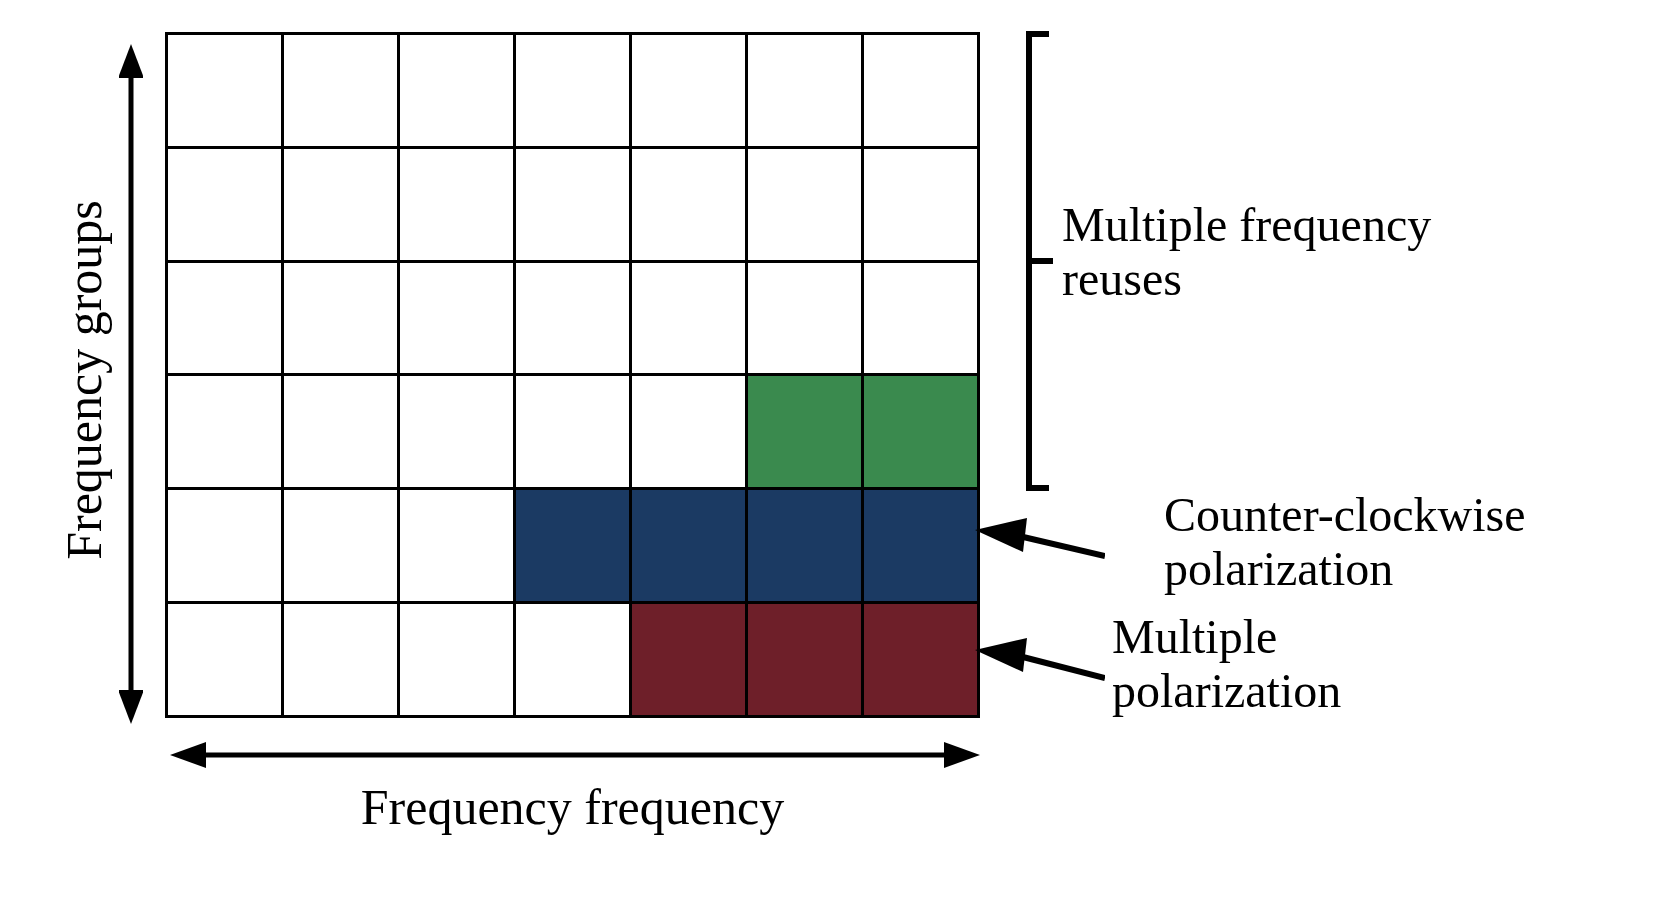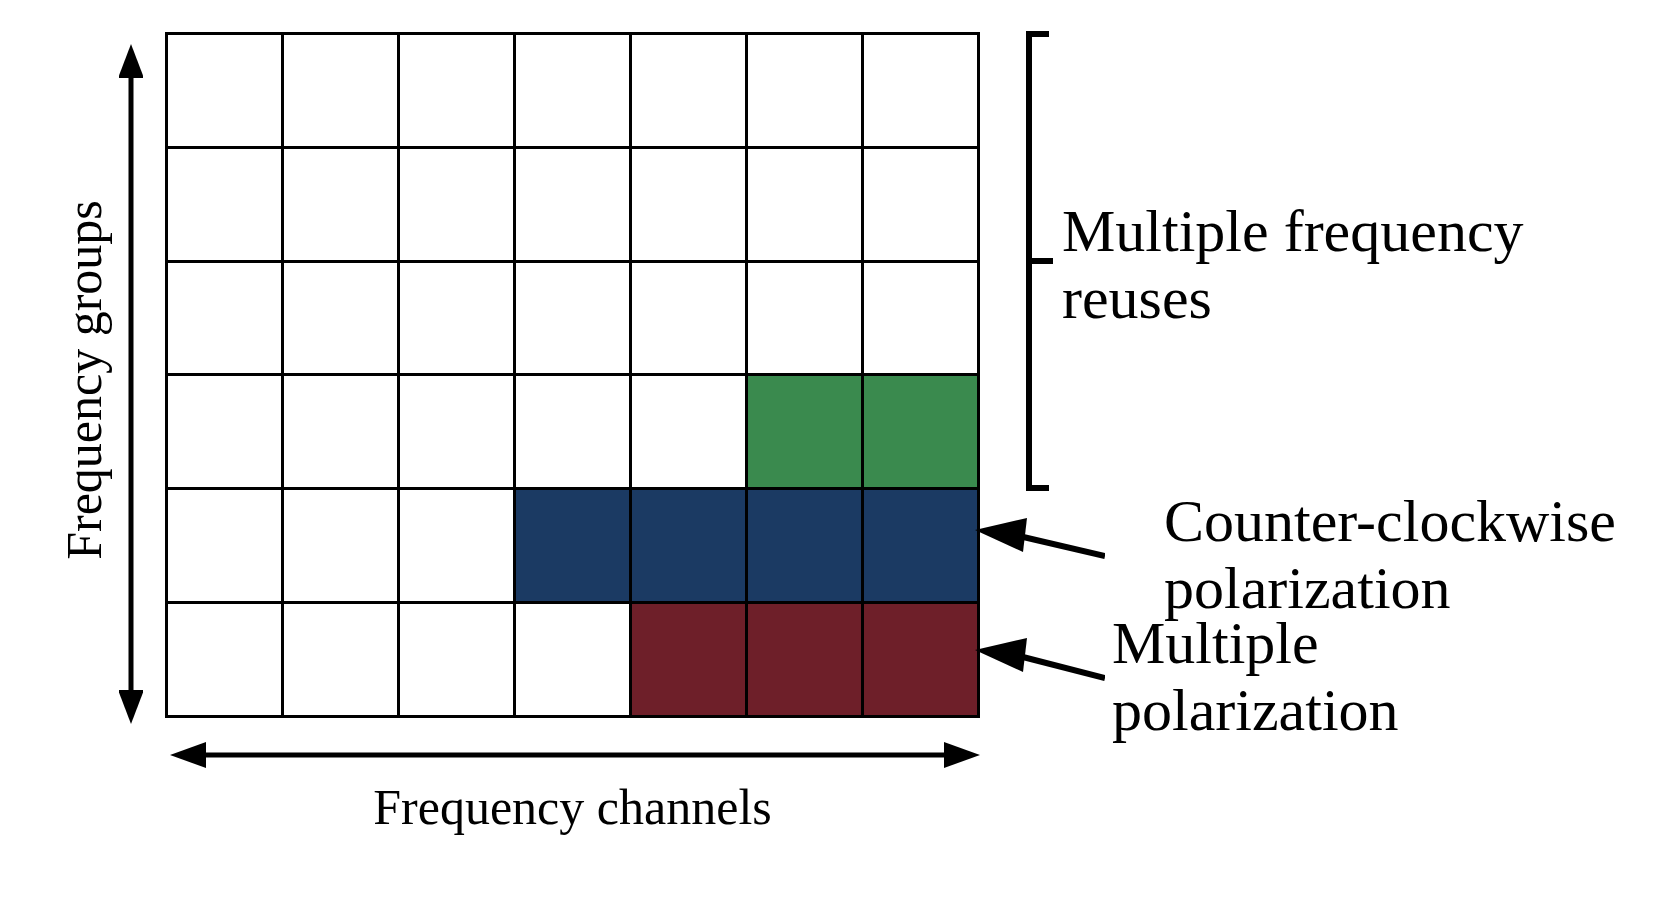--- a/index.html
+++ b/index.html
@@ -85,21 +85,21 @@
     position: absolute;
     left: 1023px;
     top: 30px;
     width: 34px;
     height: 462px;
   }
 
   
   .callout {
     position: absolute;
-    font-size: 60px;
+    font-size: 48px;
     line-height: 1.12;
     white-space: pre-line;
   }
   #reuse-label {
     left: 1062px;
     top: 198px;
     width: 520px;
   }
   #ccw-label {
     left: 1164px;
@@ -205,21 +205,21 @@
   </div>
 
   <div id="x-arrow">
     <svg width="810" height="26" viewBox="0 0 810 26" aria-hidden="true">
       <line x1="24" y1="13" x2="786" y2="13" stroke="#000" stroke-width="5"></line>
       <polygon points="0,13 36,0 36,26" fill="#000"></polygon>
       <polygon points="810,13 774,0 774,26" fill="#000"></polygon>
     </svg>
   </div>
 
-  <div id="x-axis-label">Frequency channels</div>
+  <div id="x-axis-label">Frequency frequency</div>
 
   <div id="reuse-bracket">
     <svg width="34" height="462" viewBox="0 0 34 462" aria-hidden="true">
       <path d="M 26 4 L 6 4 L 6 458 L 26 458" fill="none" stroke="#000" stroke-width="6"></path>
       <line x1="6" y1="231" x2="30" y2="231" stroke="#000" stroke-width="6"></line>
     </svg>
   </div>
 
   <div class="callout" id="reuse-label">Multiple frequency
 reuses</div>

